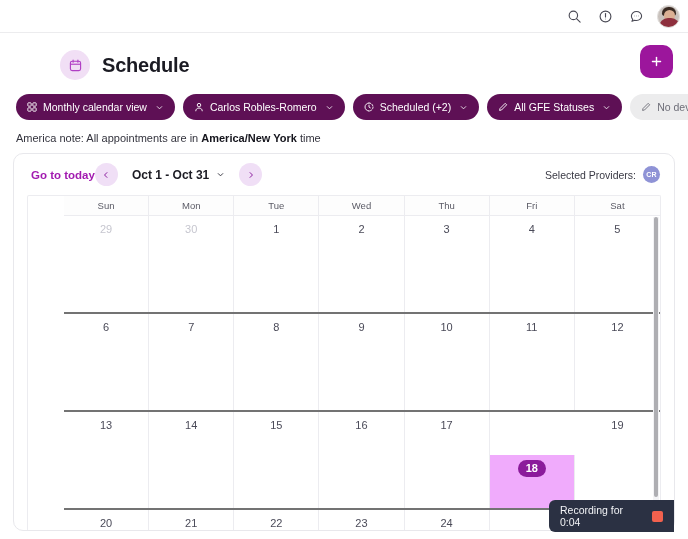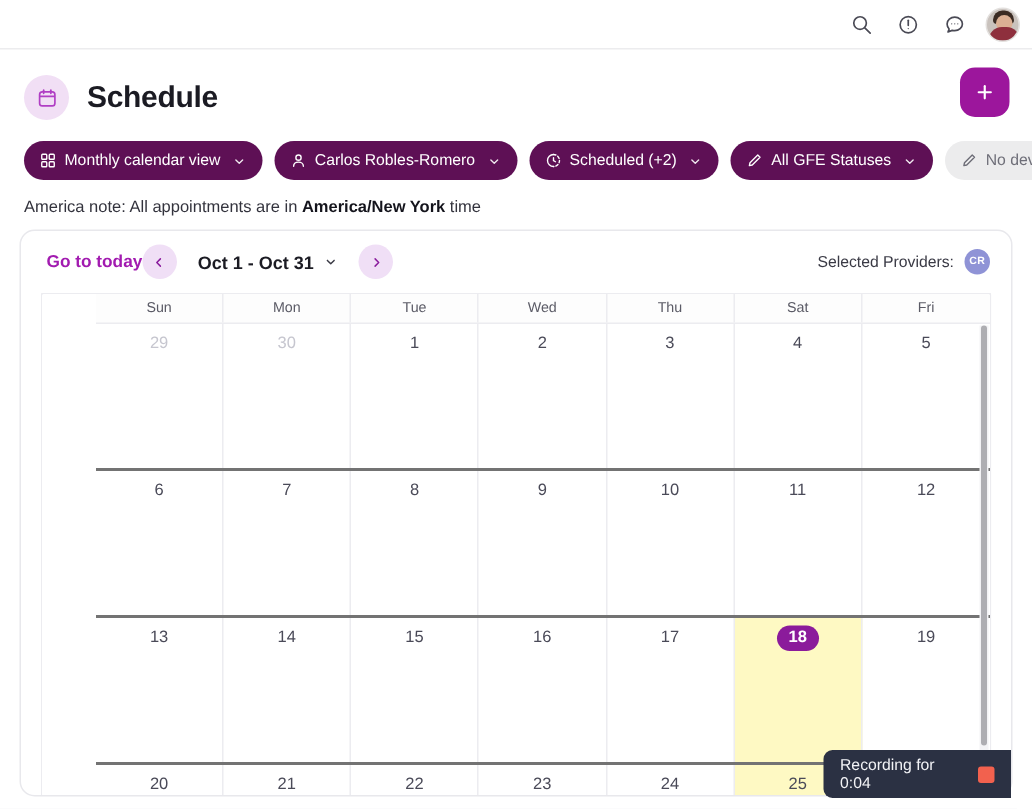--- a/index.html
+++ b/index.html
@@ -50,20 +50,21 @@
   .avatar-top .body {
     position: absolute; left: 1px; bottom: 0; width: 21px; height: 9px;
     background: #8e2f3d; border-radius: 9px 9px 0 0;
   }
 
   
   .page-header {
     display: flex; align-items: center;
     padding: 12px 16px 0 16px;
     height: 52px;
+    margin-left: 44px;
   }
   .title-icon {
     width: 30px; height: 30px; border-radius: 50%;
     background: #f1dff5;
     display: flex; align-items: center; justify-content: center;
     margin-right: 12px;
     flex: 0 0 auto;
   }
   .page-title {
     font-size: 20px; font-weight: bold; color: #1b1b23;
@@ -201,21 +202,21 @@
     padding-top: 7px;
     display: flex; flex-direction: column; align-items: center;
     cursor: pointer;
     position: relative;
   }
   .daycell:last-child { border-right: none; }
   .daynum {
     font-size: 11px; color: #4a4a58;
   }
   .daycell.muted .daynum { color: #c6c6cf; }
-  .daycell.highlight { background: #fef9c3; }
+  .daycell.highlight { background: #f0abfc; margin-top: 43px; }
   .daynum.today {
     background: #8b1b9b;
     color: #fff;
     font-weight: bold;
     border-radius: 9px;
     padding: 2px 8px;
     line-height: 13px;
     margin-top: -2px;
   }
 
@@ -417,22 +418,22 @@
     </div>
   </div>
 
   <div class="grid-wrap">
     <div class="dow-row" id="dow-row">
         <div class="dow">Sun</div>
         <div class="dow">Mon</div>
         <div class="dow">Tue</div>
         <div class="dow">Wed</div>
         <div class="dow">Thu</div>
+        <div class="dow">Fri</div>
         <div class="dow">Sat</div>
-        <div class="dow">Fri</div>
       </div>
     <div class="weeks" id="weeks">
         <div class="week">
           <div class="daycell muted">
             <span class="daynum">29</span>
           </div>
           <div class="daycell muted">
             <span class="daynum">30</span>
           </div>
           <div class="daycell">

